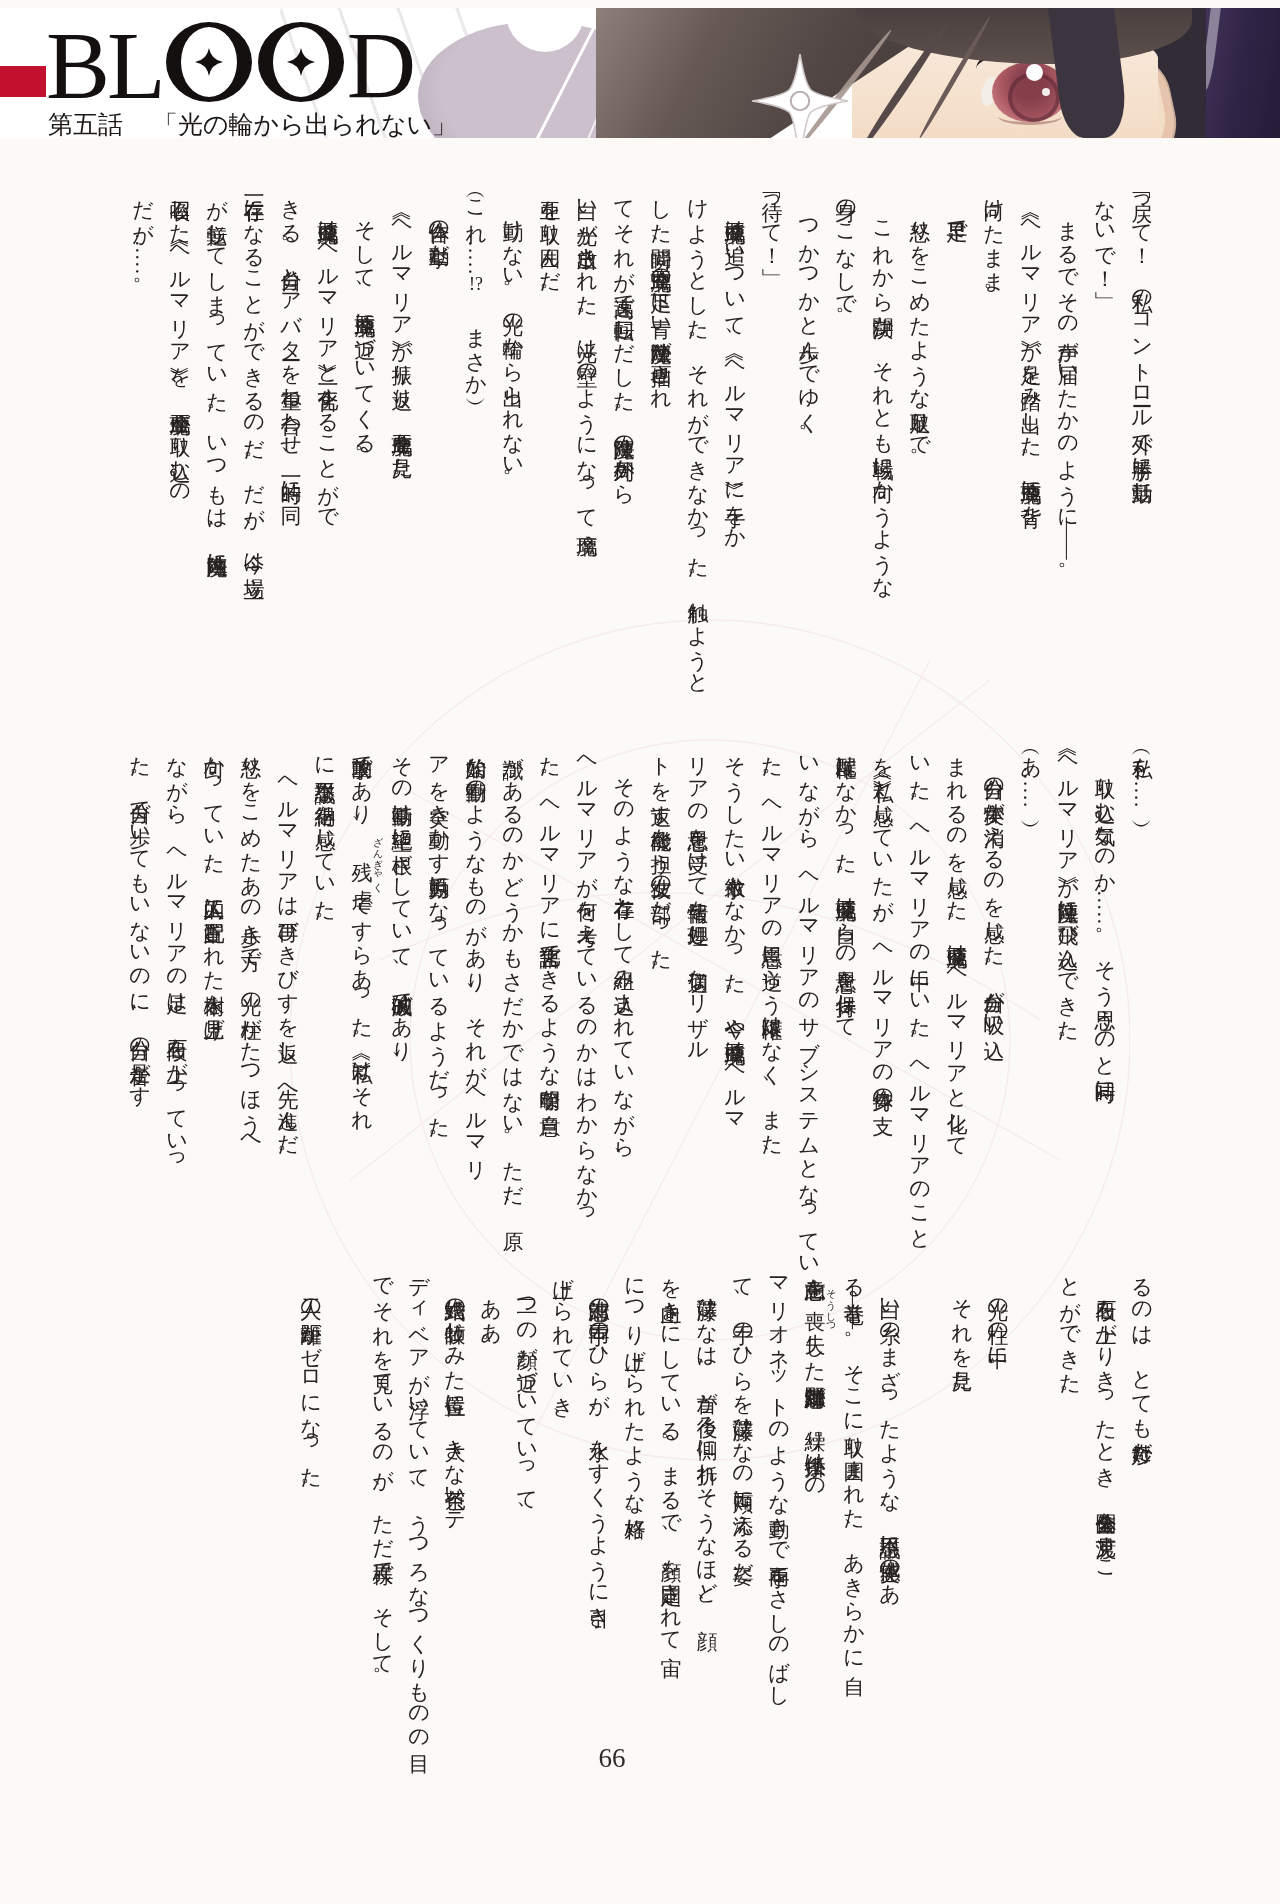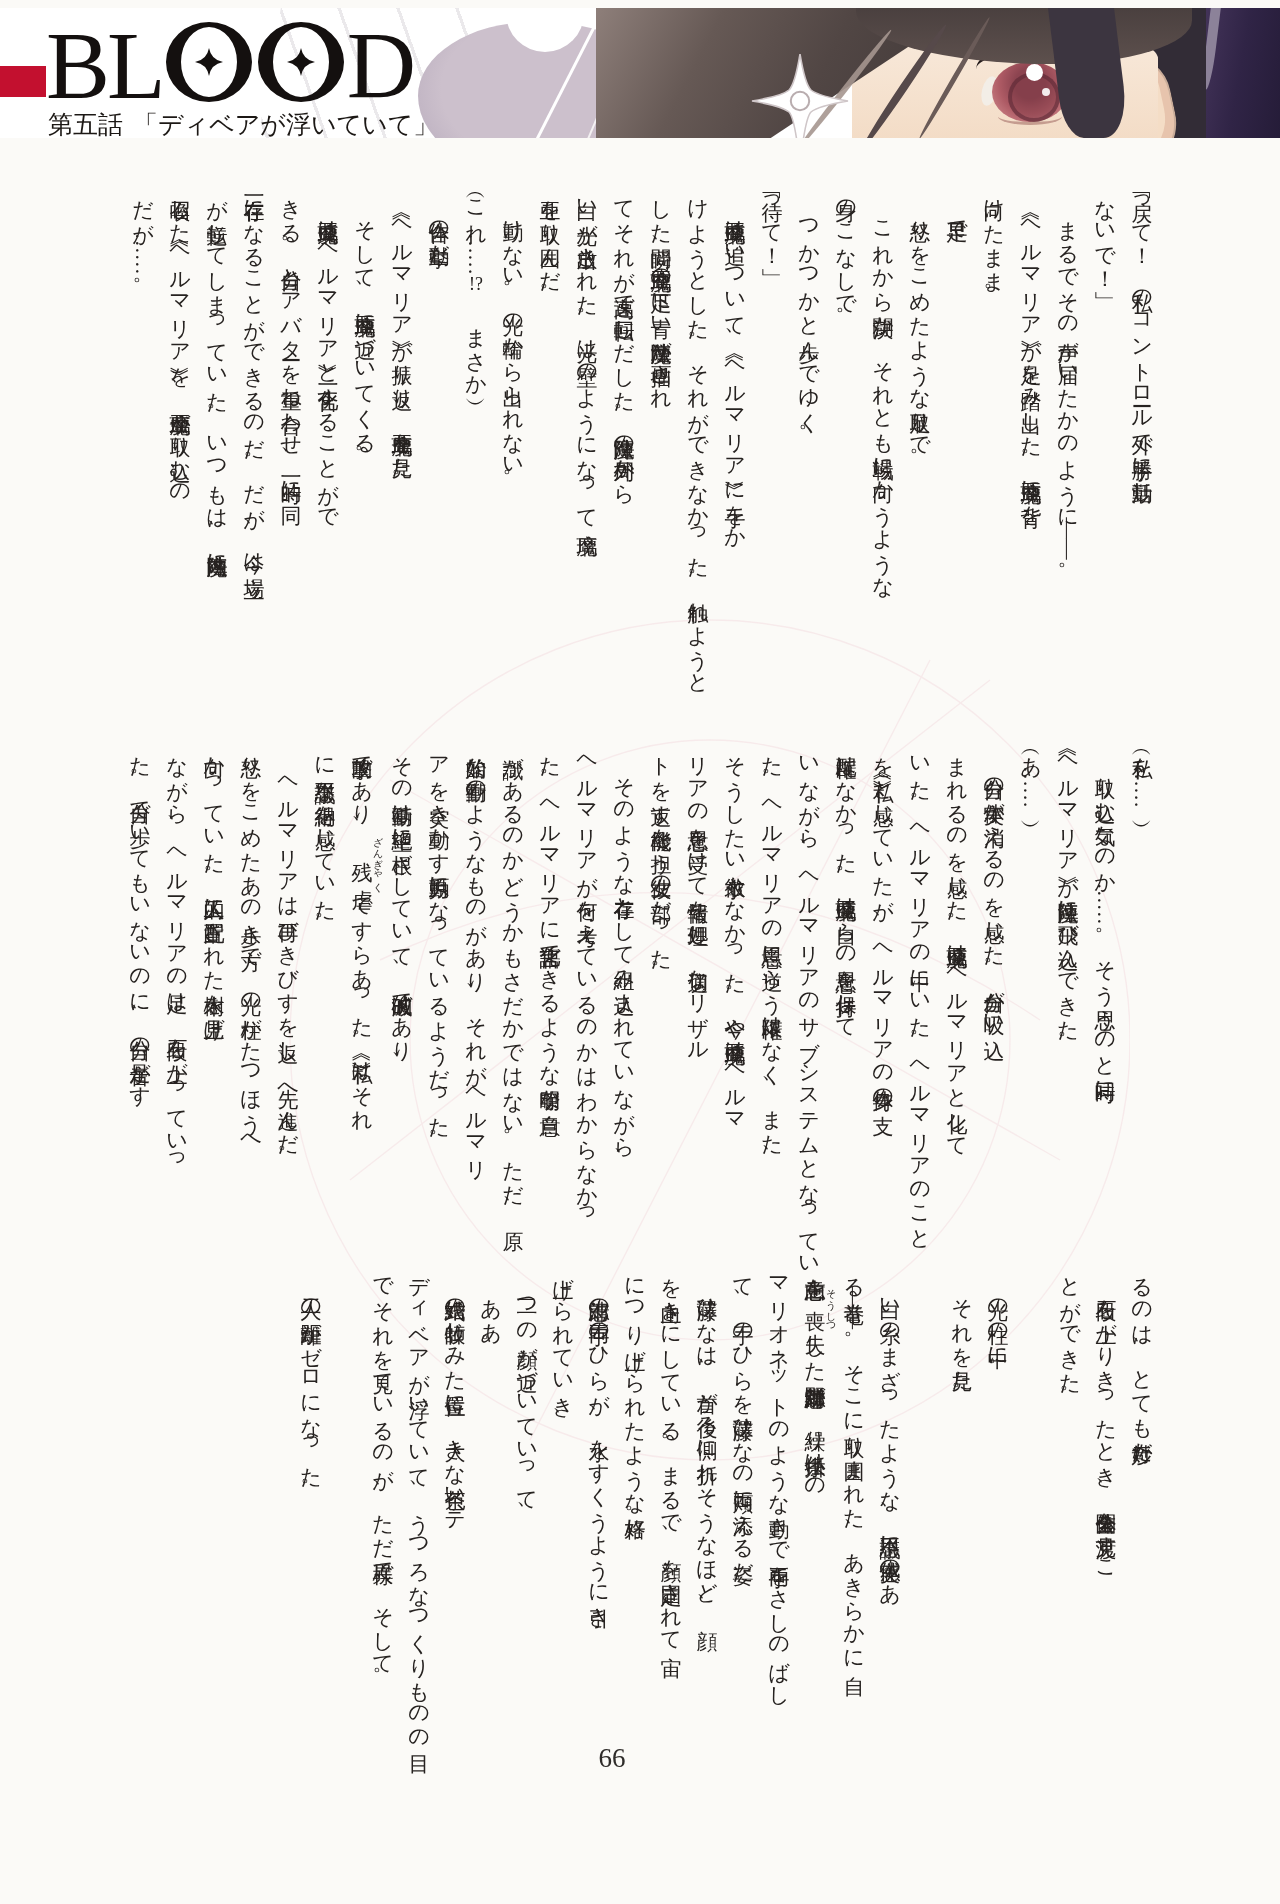--- a/index.html
+++ b/index.html
@@ -55,21 +55,21 @@
   .il-hair-side{left:1056px;top:0;width:66px;height:130px;background:#3c3540;transform:skewX(7deg);border-radius:0 0 40% 30%;}
   .il-cross{left:744px;top:46px;}
   
   .logo{position:absolute;left:46px;top:22px;height:84px;white-space:nowrap;color:#14100f;
     font-size:96px;line-height:84px;letter-spacing:-3px;z-index:5;}
   .logo-o{display:inline-block;position:relative;width:56px;height:70px;border:solid #14100f;
     border-width:5px 15px;border-radius:50%;vertical-align:-4px;margin:0 3px;}
   .logo-o svg{position:absolute;left:50%;top:50%;width:28px;height:28px;transform:translate(-50%,-50%);}
   .red-block{position:absolute;left:0;top:66px;width:46px;height:31px;background:#c3102f;z-index:4;}
   .subtitle{position:absolute;left:48px;top:108px;font-size:25px;color:#1c1815;z-index:5;white-space:nowrap;}
-  .subtitle .ep{margin-right:10px;}
+  .subtitle .ep{margin-right:30px;}
   
   .watermark{position:absolute;left:230px;top:540px;z-index:0;opacity:.5;}
   
   .vband{position:absolute;right:120px;writing-mode:vertical-rl;z-index:2;
     font-size:21px;color:#262220;letter-spacing:0;}
   .band1{top:185px;height:465px;}
   .band2{top:742px;height:444px;}
   .band3{top:1263px;height:455px;}
   .tline{margin:0;padding:0;white-space:nowrap;line-height:37px;}
   .band3 .tline{line-height:36px;}
@@ -118,21 +118,21 @@
   </div>
 </div>
 
 <div class="red-block"></div>
 <div class="logo"><span>B</span><span>L</span><span class="logo-o"><svg viewBox="0 0 20 20">
         <path d="M10 0 Q11.5 8.5 20 10 Q11.5 11.5 10 20 Q8.5 11.5 0 10 Q8.5 8.5 10 0" fill="#14100f"></path>
       </svg></span><span class="logo-o"><svg viewBox="0 0 20 20">
         <path d="M10 0 Q11.5 8.5 20 10 Q11.5 11.5 10 20 Q8.5 11.5 0 10 Q8.5 8.5 10 0" fill="#14100f"></path>
       </svg></span><span>D</span></div>
 <div class="subtitle">
-  <span class="ep">第五話</span><span>「ディベアが浮いていて」</span>
+  <span class="ep">第五話</span><span>「光の輪から出られない」</span>
 </div>
 
 <svg class="watermark" width="900" height="1050" viewBox="0 0 900 1050">
   <g fill="none" stroke="#e9b7c3" stroke-width="1.4" opacity="0.45">
     <circle cx="480" cy="500" r="420"></circle>
     <circle cx="480" cy="500" r="300"></circle>
     <path d="M160 240 L830 620"></path>
     <path d="M120 640 L760 140"></path>
     <path d="M300 900 L700 120"></path>
     <path d="M150 420 Q480 260 810 480"></path>

